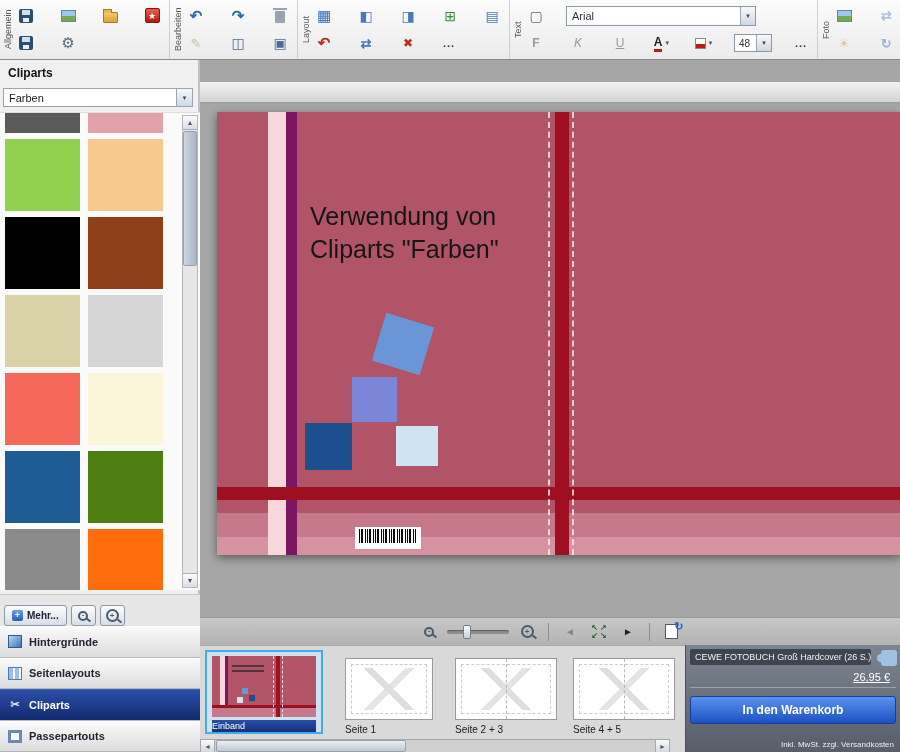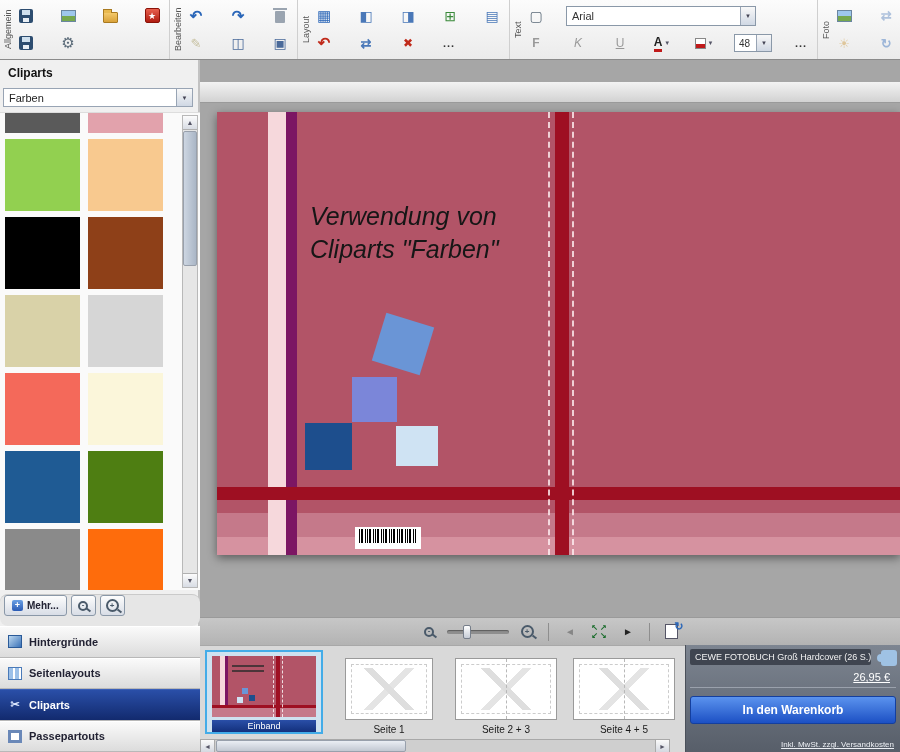--- a/index.html
+++ b/index.html
@@ -71,21 +71,21 @@
   .sel-arrow{width:16px;height:100%;background:linear-gradient(#f8f8f8,#d0d8e4);border-left:1px solid #98a4b4;display:flex;align-items:center;justify-content:center;}
   .sel-arrow::before{content:"▼";font-size:6px;color:#445;}
   .swatch-area{position:absolute;left:0;top:52px;width:200px;height:478px;background:#fafafa;overflow:hidden;border-top:1px solid #ddd;}
   .swatch-grid{position:absolute;left:5px;top:-52px;width:158px;display:flex;flex-wrap:wrap;gap:6px 8px;}
   .swatch{width:75px;height:72px;cursor:pointer;}
   .sb-scroll{position:absolute;right:2px;top:2px;width:16px;height:473px;background:#e6e6e6;border:1px solid #b8b8b8;}
   .sb-up,.sb-down{position:absolute;left:0;width:14px;height:14px;background:linear-gradient(#fcfcfc,#d8dce4);display:flex;align-items:center;justify-content:center;cursor:pointer;}
   .sb-up{top:0;border-bottom:1px solid #b0b0b0;}
   .sb-down{bottom:0;border-top:1px solid #b0b0b0;}
   .sb-thumbv{position:absolute;left:0;top:15px;width:14px;height:135px;background:linear-gradient(90deg,#cdd6e2,#aab6c6);border:1px solid #98a0ac;border-radius:2px;cursor:pointer;}
-  .sb-tools{position:absolute;left:0;top:534px;width:200px;height:32px;display:flex;align-items:flex-start;gap:4px;padding:0 4px;background:#e6e6e6;border-top:1px solid #cacaca;border-radius:8px;}
+  .sb-tools{position:absolute;left:0;top:534px;width:200px;height:32px;display:flex;align-items:flex-end;gap:4px;padding:0 4px;background:#e6e6e6;border-top:1px solid #cacaca;}
   .mehr-btn{display:flex;align-items:center;gap:4px;height:21px;padding:0 7px;background:linear-gradient(#fdfdfd,#d8dde6);border:1px solid #8a98a8;border-radius:3px;font-size:10px;font-weight:bold;color:#223;cursor:pointer;}
   .ic-mehr{width:11px;height:11px;background:linear-gradient(#6aa0e4,#2a5ab4);border-radius:2px;position:relative;}
   .ic-mehr::before{content:"+";position:absolute;inset:0;color:#fff;font-size:9px;line-height:11px;text-align:center;}
   .sq-btn{width:25px;height:21px;display:flex;align-items:center;justify-content:center;background:linear-gradient(#fdfdfd,#d8dde6);border:1px solid #8a98a8;border-radius:3px;cursor:pointer;}
   .mag{position:relative;width:10px;height:10px;border:2px solid #4a5a6a;border-radius:50%;display:flex;align-items:center;justify-content:center;font-size:8px;color:#4a5a6a;font-weight:bold;}
   .mag::after{content:"";position:absolute;width:5px;height:2px;background:#4a5a6a;right:-5px;bottom:-2px;transform:rotate(40deg);}
   .mag.big{width:13px;height:13px;}
   .mag.minus::before{content:"-";margin-top:-2px;}
   .mag.plus::before{content:"+";margin-top:-1px;}
   .sb-nav{position:absolute;left:0;top:566px;width:200px;bottom:0;display:flex;flex-direction:column;}
@@ -108,21 +108,21 @@
   .cover{position:absolute;left:17px;top:52px;width:683px;height:443px;background:var(--cover_base);box-shadow:0 3px 9px rgba(0,0,0,.45);overflow:hidden;cursor:default;}
   .band1{position:absolute;left:0;right:0;top:401px;height:24px;background:var(--cover_band_light);}
   .band2{position:absolute;left:0;right:0;top:425px;height:18px;background:var(--cover_band_lighter);}
   .vpink{position:absolute;top:0;bottom:0;left:51px;width:18px;background:var(--cover_stripe_pink);}
   .vpurple{position:absolute;top:0;bottom:0;left:69px;width:11px;background:var(--cover_stripe_purple);}
   .spine{position:absolute;top:0;bottom:0;left:338px;width:14px;background:var(--cover_stripe_darkred);}
   .hstripe{position:absolute;left:0;right:0;top:375px;height:13px;background:var(--cover_stripe_darkred);}
   .fold{position:absolute;top:0;bottom:0;width:0;border-left:2px dashed rgba(255,240,242,.8);z-index:3;}
   .fold.l{left:331px;}
   .fold.r{left:355px;}
-  .cover-title{position:absolute;left:93px;top:88px;font-size:25px;line-height:33px;color:#161616;z-index:2;cursor:text;font-style:italic;}
+  .cover-title{position:absolute;left:93px;top:88px;font-size:25px;line-height:33px;color:#161616;z-index:2;cursor:text;}
   .cover-title span{display:block;}
   .sq{position:absolute;z-index:2;cursor:move;}
   .sq.a{left:161px;top:207px;width:50px;height:50px;background:#6a95d6;transform:rotate(17deg);}
   .sq.b{left:135px;top:265px;width:45px;height:45px;background:#7b86d9;}
   .sq.c{left:88px;top:311px;width:47px;height:47px;background:#1d4e8d;}
   .sq.d{left:179px;top:314px;width:42px;height:40px;background:#cfe3f3;}
   .barcode{position:absolute;left:138px;top:415px;width:66px;height:22px;background:#fff;padding:2px 4px 6px;z-index:2;}
   .barcode i{display:block;height:100%;background:repeating-linear-gradient(90deg,#000 0 1px,#fff 1px 2px,#000 2px 4px,#fff 4px 6px,#000 6px 7px,#fff 7px 8px);}
 
   
@@ -145,21 +145,21 @@
   .mini-cover i{position:absolute;display:block;}
   .mc-p1{top:0;bottom:0;left:8px;width:5px;background:var(--cover_stripe_pink);}
   .mc-p2{top:0;bottom:0;left:13px;width:3px;background:var(--cover_stripe_purple);}
   .mc-sp{top:0;bottom:0;left:64px;width:4px;background:var(--cover_stripe_darkred);}
   .mc-f1{top:0;bottom:0;left:61px;border-left:1px dashed rgba(255,255,255,.8);}
   .mc-f2{top:0;bottom:0;left:70px;border-left:1px dashed rgba(255,255,255,.8);}
   .mc-bb{left:0;right:0;bottom:0;height:9px;background:var(--cover_band_light);}
   .mc-hs{left:0;right:0;bottom:9px;height:3px;background:var(--cover_stripe_darkred);}
   .mc-tx{left:20px;top:9px;width:32px;height:9px;background:repeating-linear-gradient(#2a2a2a 0 2px,transparent 2px 5px);opacity:.75;}
   .mc-cl{left:30px;top:32px;width:6px;height:6px;background:#6a95d6;box-shadow:7px 7px 0 #1d4e8d,-5px 9px 0 #cfe3f3;}
-  .thumb-label{font-size:10px;color:#1a1a1a;text-align:center;}
+  .thumb-label{font-size:10px;color:#1a1a1a;}
   .thumb-label.sel{margin-top:3px;width:104px;background:linear-gradient(#2a4fa8,#13307c);color:#fff;font-size:9px;padding:1px 0;}
   .thumb.s1{left:145px;top:12px;width:88px;height:80px;}
   .thumb.s23{left:255px;top:12px;width:102px;height:80px;}
   .thumb.s45{left:373px;top:12px;width:102px;height:80px;}
   .page{background:#fff;border:1px solid #9a9a9a;position:relative;width:100%;height:62px;}
   .page::before{content:"";position:absolute;inset:5px;border:1px dashed #cccccc;}
   .page::after{content:"";position:absolute;inset:9px;background:linear-gradient(45deg,transparent 46%,#dedede 46%,#dedede 54%,transparent 54%),linear-gradient(-45deg,transparent 46%,#e4e4e4 46%,#e4e4e4 54%,transparent 54%);}
   .mid{position:absolute;left:50%;top:0;bottom:0;border-left:1px dashed #b8b8b8;z-index:1;}
   .thumb .thumb-label.below{position:absolute;left:0;right:0;top:66px;}
 
@@ -174,21 +174,21 @@
   .hs-thumb{position:absolute;left:15px;top:0;width:190px;height:12px;background:linear-gradient(#eaeef4,#c2c8d2);border:1px solid #98a0ac;border-radius:2px;cursor:grab;}
 
   
   .cart{position:absolute;left:485px;top:585px;width:215px;height:107px;background:linear-gradient(#7d8591,#575e69);border-left:1px solid #4a505a;padding:4px;z-index:6;}
   .cart-product{position:relative;height:16px;background:#3f4550;border-radius:2px;color:#f2f2f2;font-size:9px;display:flex;align-items:center;padding:0 5px;margin-right:25px;white-space:nowrap;overflow:hidden;}
   .puzzle{position:absolute;right:3px;top:5px;width:16px;height:16px;background:#9fc2e4;border-radius:3px;}
   .puzzle::before{content:"";position:absolute;left:-4px;top:4px;width:8px;height:8px;border-radius:50%;background:#9fc2e4;}
   .cart-price{display:block;text-align:right;color:#fff;font-size:11px;margin:6px 6px 4px 0;text-decoration:underline;cursor:pointer;}
   .cart-divider{height:1px;background:#9aa1ac;margin:0 0 8px;}
   .cart-btn{display:block;width:100%;height:28px;background:linear-gradient(#5b93ee,#1c50c4);border:1px solid #143f9e;border-radius:3px;color:#fff;font-weight:bold;font-size:12px;cursor:pointer;}
-  .cart-note{position:absolute;right:6px;bottom:3px;color:#eceff4;font-size:8px;text-decoration:underline;}
+  .cart-note{position:absolute;right:6px;bottom:3px;color:#eceff4;font-size:8px;}
 </style>
 </head>
 <body>
 
 <div class="app">
 
   <header class="toolbar">
 
     <div class="tgroup">
       <span class="vlabel">Allgemein</span>

